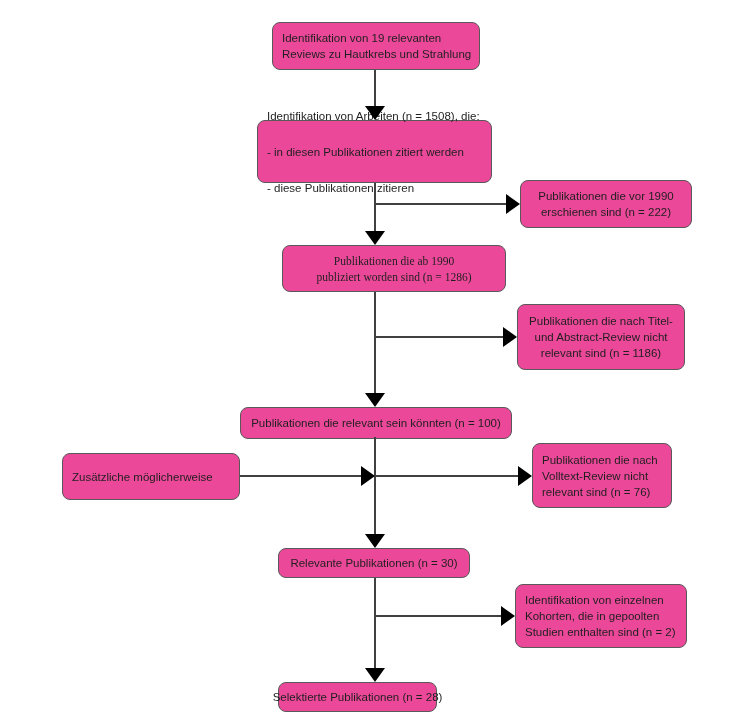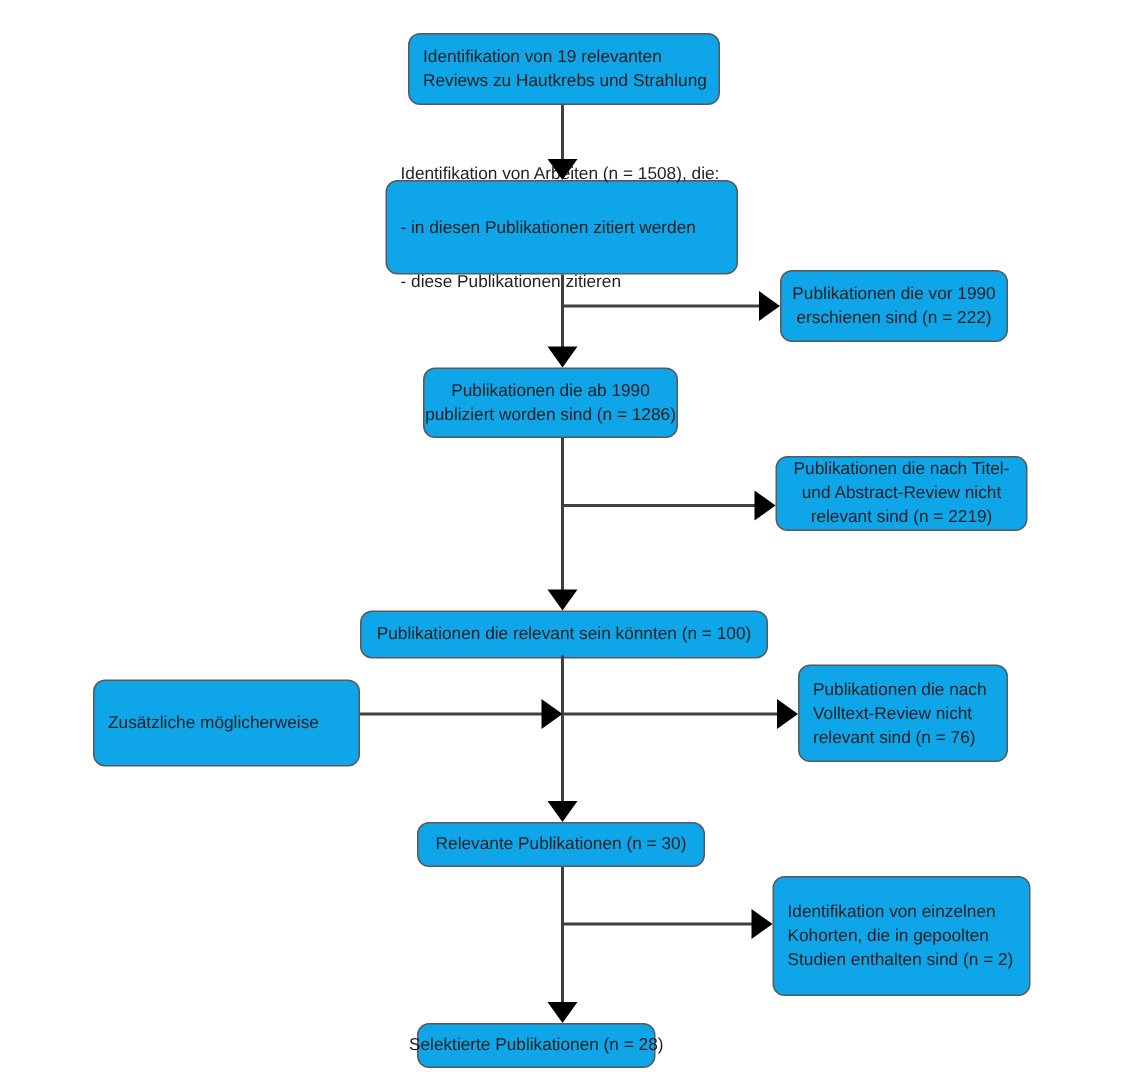--- a/index.html
+++ b/index.html
@@ -7,47 +7,47 @@
     position:relative;
     width:750px;height:727px;
     background:#ffffff;
     font-family:"Liberation Sans","DejaVu Sans",sans-serif;
     color:#1f1f1f;
     overflow:hidden;
   }
   .node{
     position:absolute;
     box-sizing:border-box;
-    background:#0ea5e9;
+    background:#ec4899;
     border:1.5px solid #595959;
     border-radius:8px;
     font-size:11.5px;
     line-height:16px;
     display:flex;
     flex-direction:column;
     justify-content:center;
     padding:3px 9px;
   }
   .node.center{align-items:center;text-align:center;}
   .node.left{align-items:flex-start;text-align:left;}
   .node div{white-space:nowrap;}
 
   
   #node-start        {left:272px; top:22px;  width:208px; height:48px;}
   #node-works        {left:257px; top:120px; width:235px; height:63px;gap:20px;}
-  #node-post1990     {left:282px; top:245px; width:170px; height:47px;}
+  #node-post1990     {left:282px; top:245px; width:224px; height:47px;font-family:Liberation Serif, serif;}
   #node-maybe        {left:240px; top:407px; width:272px; height:32px;}
   #node-relevant     {left:278px; top:548px; width:192px; height:30px;}
   #node-selected     {left:278px; top:682px; width:159px; height:30px;}
   
-  #node-pre1990      {left:520px; top:180px; width:152px; height:48px;}
-  #node-titleabs     {left:517px; top:304px; width:168px; height:50px;}
-  #node-additional   {left:62px;  top:453px; width:178px; height:58px;gap:32px;}
+  #node-pre1990      {left:520px; top:180px; width:172px; height:48px;}
+  #node-titleabs     {left:517px; top:304px; width:168px; height:66px;}
+  #node-additional   {left:62px;  top:453px; width:178px; height:47px;gap:32px;}
   #node-fulltext     {left:532px; top:443px; width:140px; height:65px;}
-  #node-cohorts      {left:515px; top:584px; width:172px; height:80px;justify-content:center;}
+  #node-cohorts      {left:515px; top:584px; width:172px; height:64px;justify-content:center;}
 
   .vline,.hline{position:absolute;background:#404040;}
   .vline{width:1.5px;}
   .hline{height:1.5px;}
 
   .arrow-down{
     position:absolute;width:0;height:0;
     border-left:10px solid transparent;
     border-right:10px solid transparent;
     border-top:14px solid #000000;
@@ -119,21 +119,21 @@
   </div>
 
   <div class="node center" id="node-pre1990">
     <div>Publikationen die vor 1990</div>
     <div>erschienen sind (n = 222)</div>
   </div>
 
   <div class="node center" id="node-titleabs">
     <div>Publikationen die nach Titel-</div>
     <div>und Abstract-Review nicht</div>
-    <div>relevant sind (n = 2219)</div>
+    <div>relevant sind (n = 1186)</div>
   </div>
 
   <div class="node left" id="node-additional">
     <div>Zusätzliche möglicherweise</div>
   </div>
 
   <div class="node left" id="node-fulltext">
     <div>Publikationen die nach</div>
     <div>Volltext-Review nicht</div>
     <div>relevant sind (n = 76)</div>

